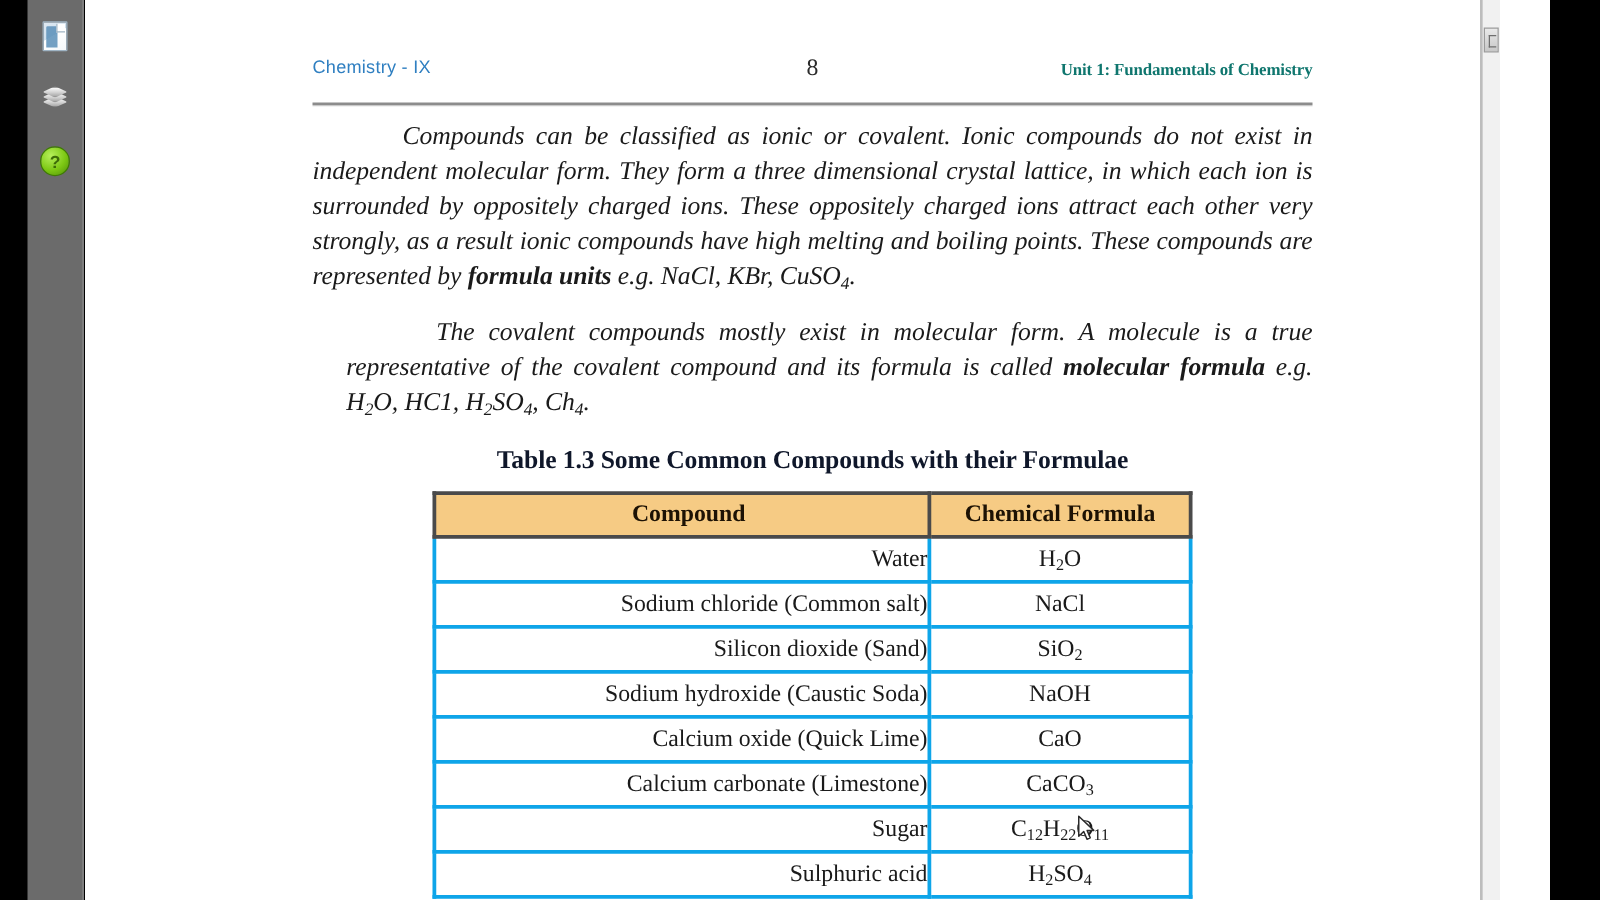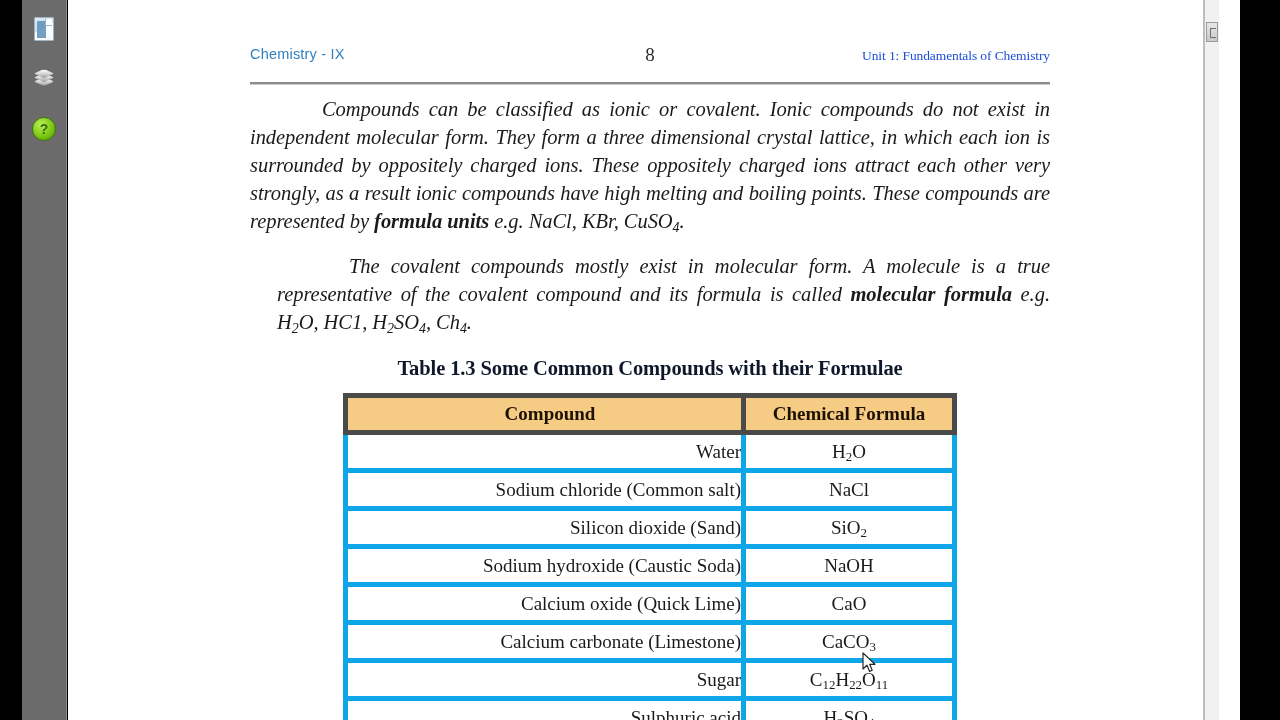--- a/index.html
+++ b/index.html
@@ -106,21 +106,20 @@
     line-height: 1;
   }
 
   
   .doc-pane {
     position: absolute;
     left: 68px; top: 0;
     width: 1172px; height: 720px;
     background: #ffffff;
     overflow: hidden;
-    padding-left: 19px;
   }
   .page {
     position: absolute;
     left: 0; top: 0;
     width: 1172px;
     height: 720px;
     background: #ffffff;
   }
   .page-inner {
     position: absolute;
@@ -144,23 +143,23 @@
     letter-spacing: .2px;
   }
   .runhead .rh-center {
     position: absolute; left: 0; right: 0; top: -2px;
     text-align: center;
     font-size: 19px;
     color: #2b2b2b;
   }
   .runhead .rh-right {
     position: absolute; right: 0; top: 2px;
-    font-weight: normal;
+    font-weight: bold;
     font-size: 13.5px;
-    color: #1d4ed8;
+    color: #0f766e;
     letter-spacing: -.1px;
   }
   .rule {
     height: 0;
     border-top: 2px solid #8c8c8c;
     border-bottom: 1px solid #c9c9c9;
     margin-top: 2px;
   }
 
   
@@ -188,21 +187,21 @@
     letter-spacing: -.1px;
   }
   table.compounds {
     margin: 13px auto 0 auto;
     border-collapse: collapse;
     width: 588px;
     table-layout: fixed;
     border: 1px solid #4a4a4a;
   }
   table.compounds td {
-    border: 5px solid #0ea5e9;
+    border: 3px solid #0ea5e9;
     padding: 0;
     height: 33px;
     font-size: 19px;
     color: #1a1a1a;
   }
   table.compounds tr.head td {
     background: #f6cb84;
     font-weight: bold;
     text-align: center;
     font-size: 19px;

